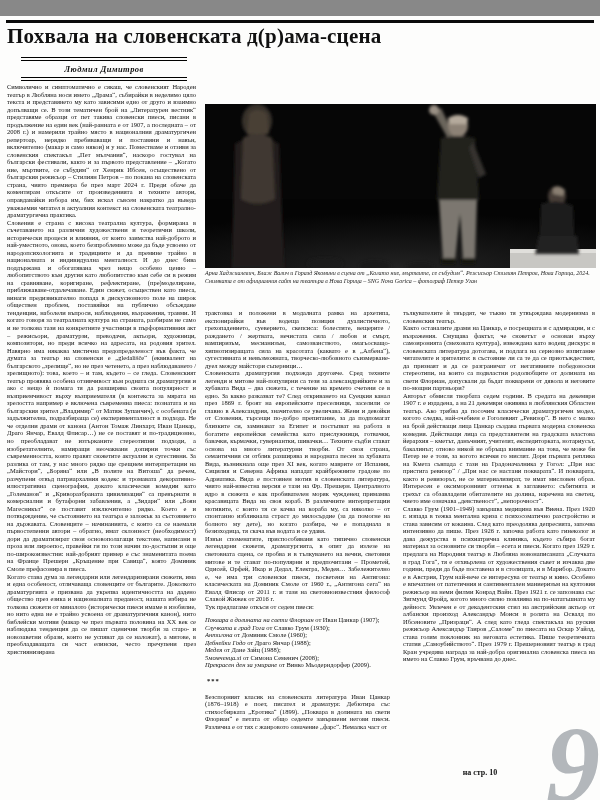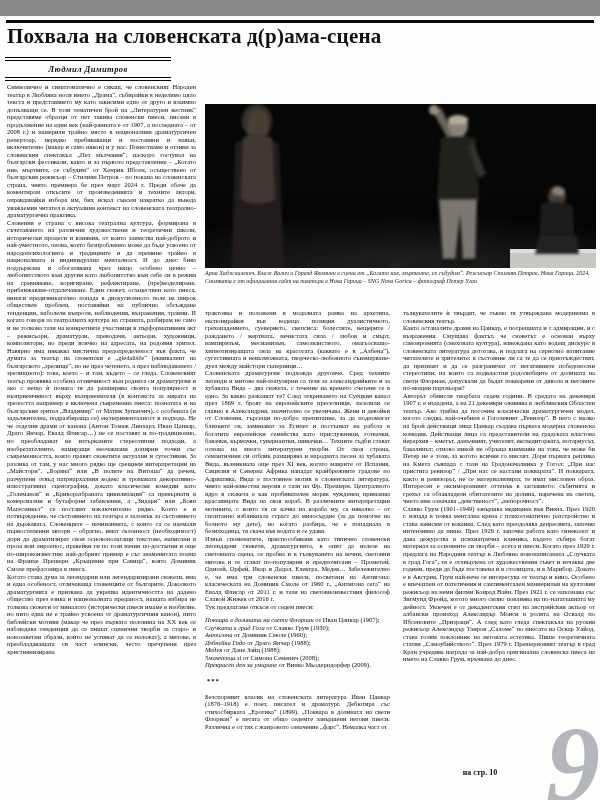--- a/index.html
+++ b/index.html
@@ -6,21 +6,21 @@
   .page{
     position:relative;width:600px;height:800px;margin:16px auto;
     background:#fdfdfc;overflow:hidden;
     font-family:"Liberation Serif","DejaVu Serif",serif;color:#111;
   }
   .top-rule{position:absolute;top:4px;left:6px;width:588px;height:3px;background:#0a0a0a;}
   .headline{
     position:absolute;top:8px;left:7px;width:586px;margin:0;
     font-size:21px;font-weight:bold;letter-spacing:.2px;white-space:nowrap;
   }
-  .byline{position:absolute;top:41px;left:5px;width:166px;}
+  .byline{position:absolute;top:41px;left:21px;width:166px;}
   .byline .rule{height:1px;background:#000;margin:0 0 1.5px 0;}
   .byline .name{
     text-align:center;font-size:8.5px;font-weight:bold;font-style:italic;
     padding:2px 0 3px 0;letter-spacing:.4px;
   }
   .col{
     position:absolute;font-size:6.5px;line-height:1.16;text-align:justify;
     overflow:hidden;
   }
   .col p{margin:0;}

